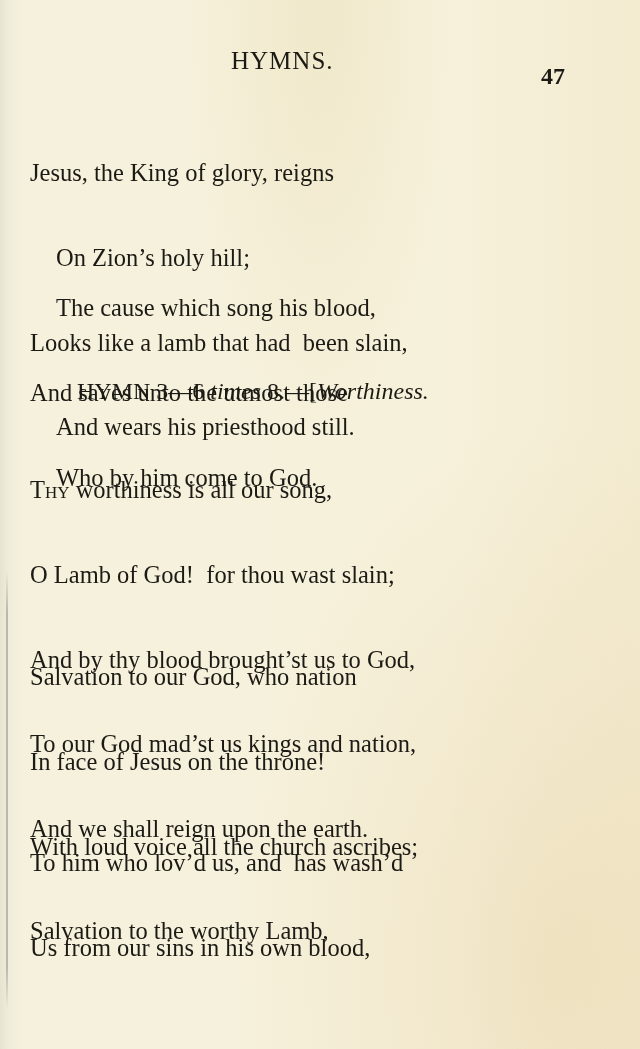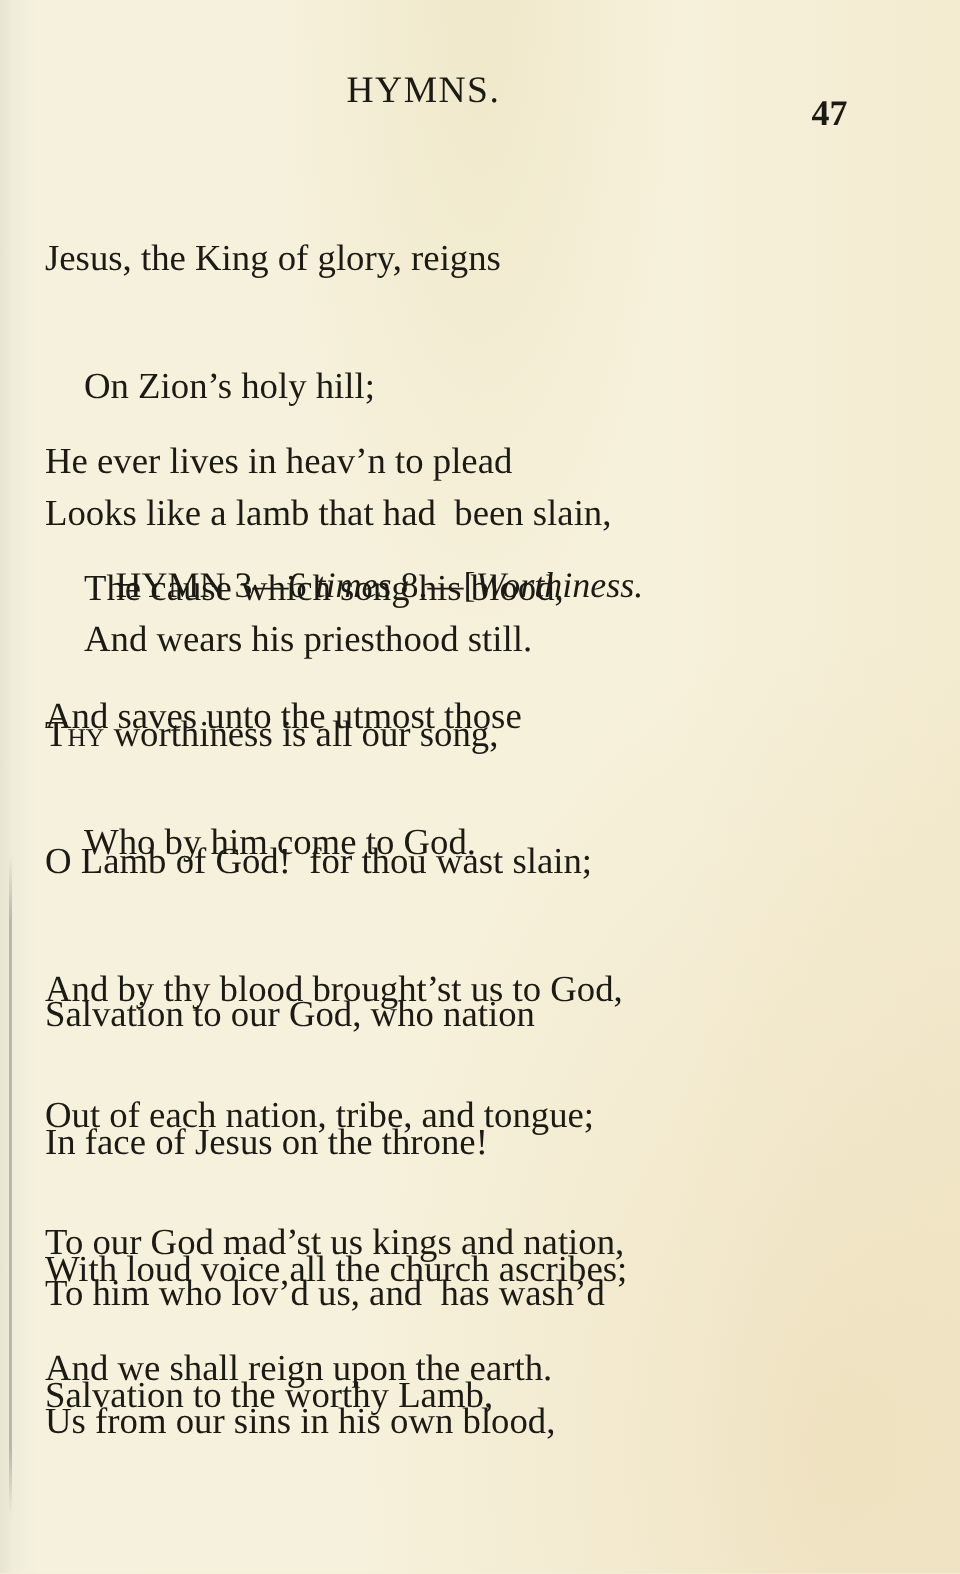--- a/index.html
+++ b/index.html
@@ -58,33 +58,31 @@
   </div>
 
   <div class="verse" style="top:103px;">
     <span class="line">Jesus, the King of glory, reigns</span>
     <span class="line indent">On Zion’s holy hill;</span>
     <span class="line">Looks like a lamb that had  been slain,</span>
     <span class="line indent">And wears his priesthood still.</span>
   </div>
 
   <div class="verse" style="top:238px;">
-    <span class="line">He ever lives in heav’n to plead</span>
     <span class="line indent">The cause which song his blood,</span>
     <span class="line">And saves unto the utmost those</span>
     <span class="line indent">Who by him come to God.</span>
   </div>
 
   <div class="hymn-heading"><span>HYMN 3—</span><span>6 </span><i>times</i><span> 8.—[</span><i>Worthiness.</i></div>
 
   <div class="verse" style="top:420px;">
     <span class="line"><span class="smallcaps">Thy</span><span> worthiness is all our song,</span></span>
     <span class="line">O Lamb of God!  for thou wast slain;</span>
     <span class="line">And by thy blood brought’st us to God,</span>
-    <span class="line">Out of each nation, tribe, and tongue;</span>
     <span class="line">To our God mad’st us kings and nation,</span>
     <span class="line">And we shall reign upon the earth.</span>
   </div>
 
   <div class="verse" style="top:607px;">
     <span class="line">Salvation to our God, who nation</span>
     <span class="line">In face of Jesus on the throne!</span>
     <span class="line">With loud voice all the church ascribes;</span>
     <span class="line">Salvation to the worthy Lamb,</span>
     

